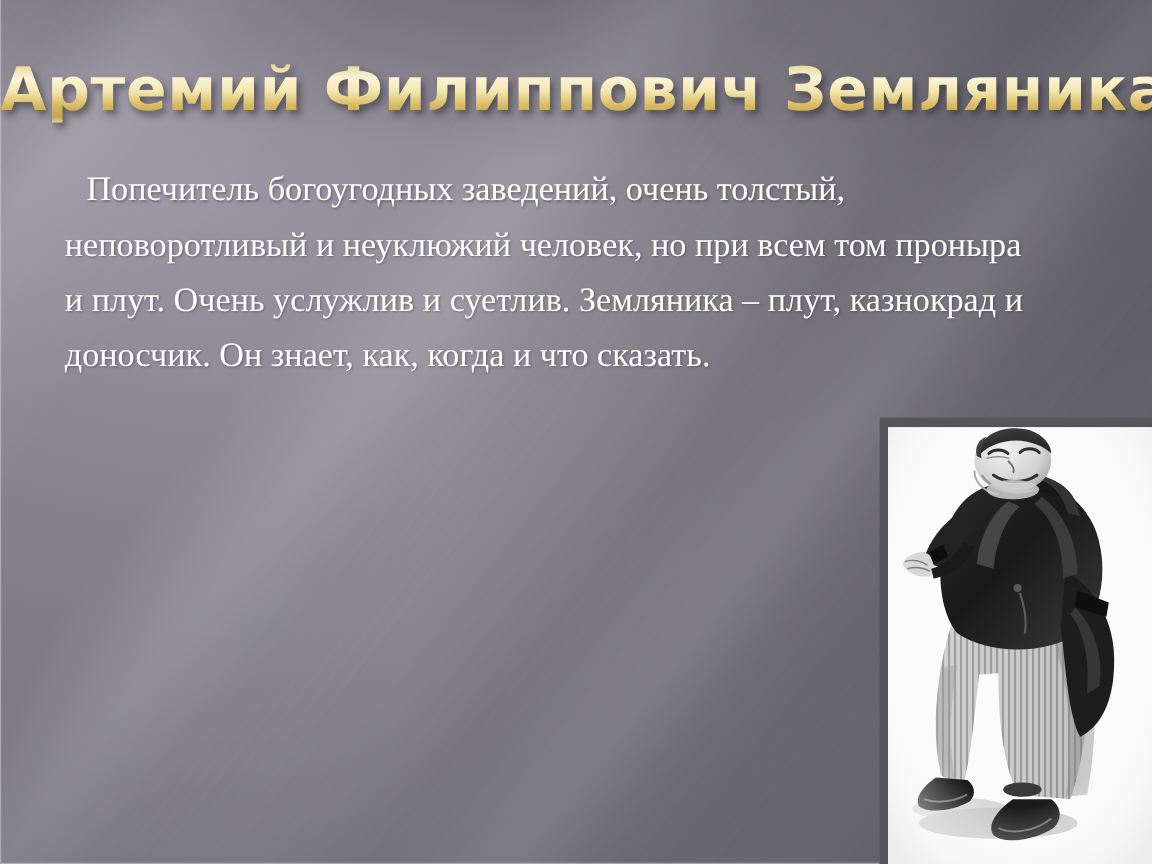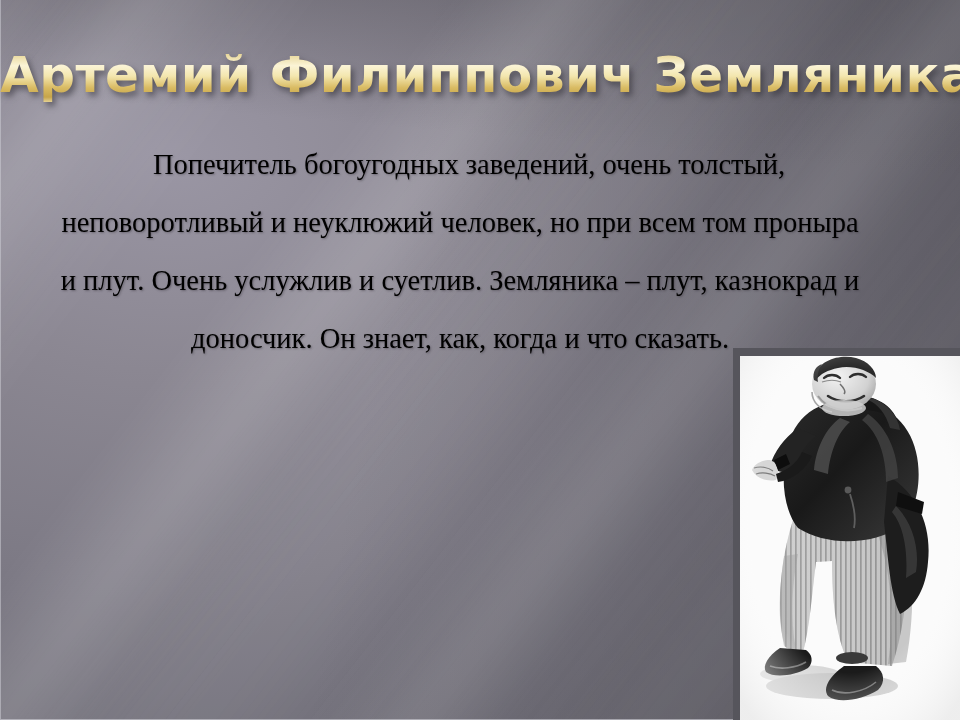--- a/index.html
+++ b/index.html
@@ -123,26 +123,25 @@
     -webkit-text-fill-color: transparent;
     filter: drop-shadow(3px 4px 3px rgba(40,38,46,0.55));
   }
 
   
   .body-text {
     position: absolute;
     left: 54px;
     top: 136px;
     width: 812px;
-    color: #000000;
+    color: #ffffff;
     font-size: 28.5px;
-    line-height: 58px;
+    line-height: 46px;
     text-indent: 18px;
     text-shadow: 1px 1px 2px rgba(55,52,60,0.45);
-    text-align: center;
   }
 
   
   .photo-frame {
     position: absolute;
     left: 733px;
     top: 348px;
     width: 227px;
     height: 372px;
     background: #56555c;

